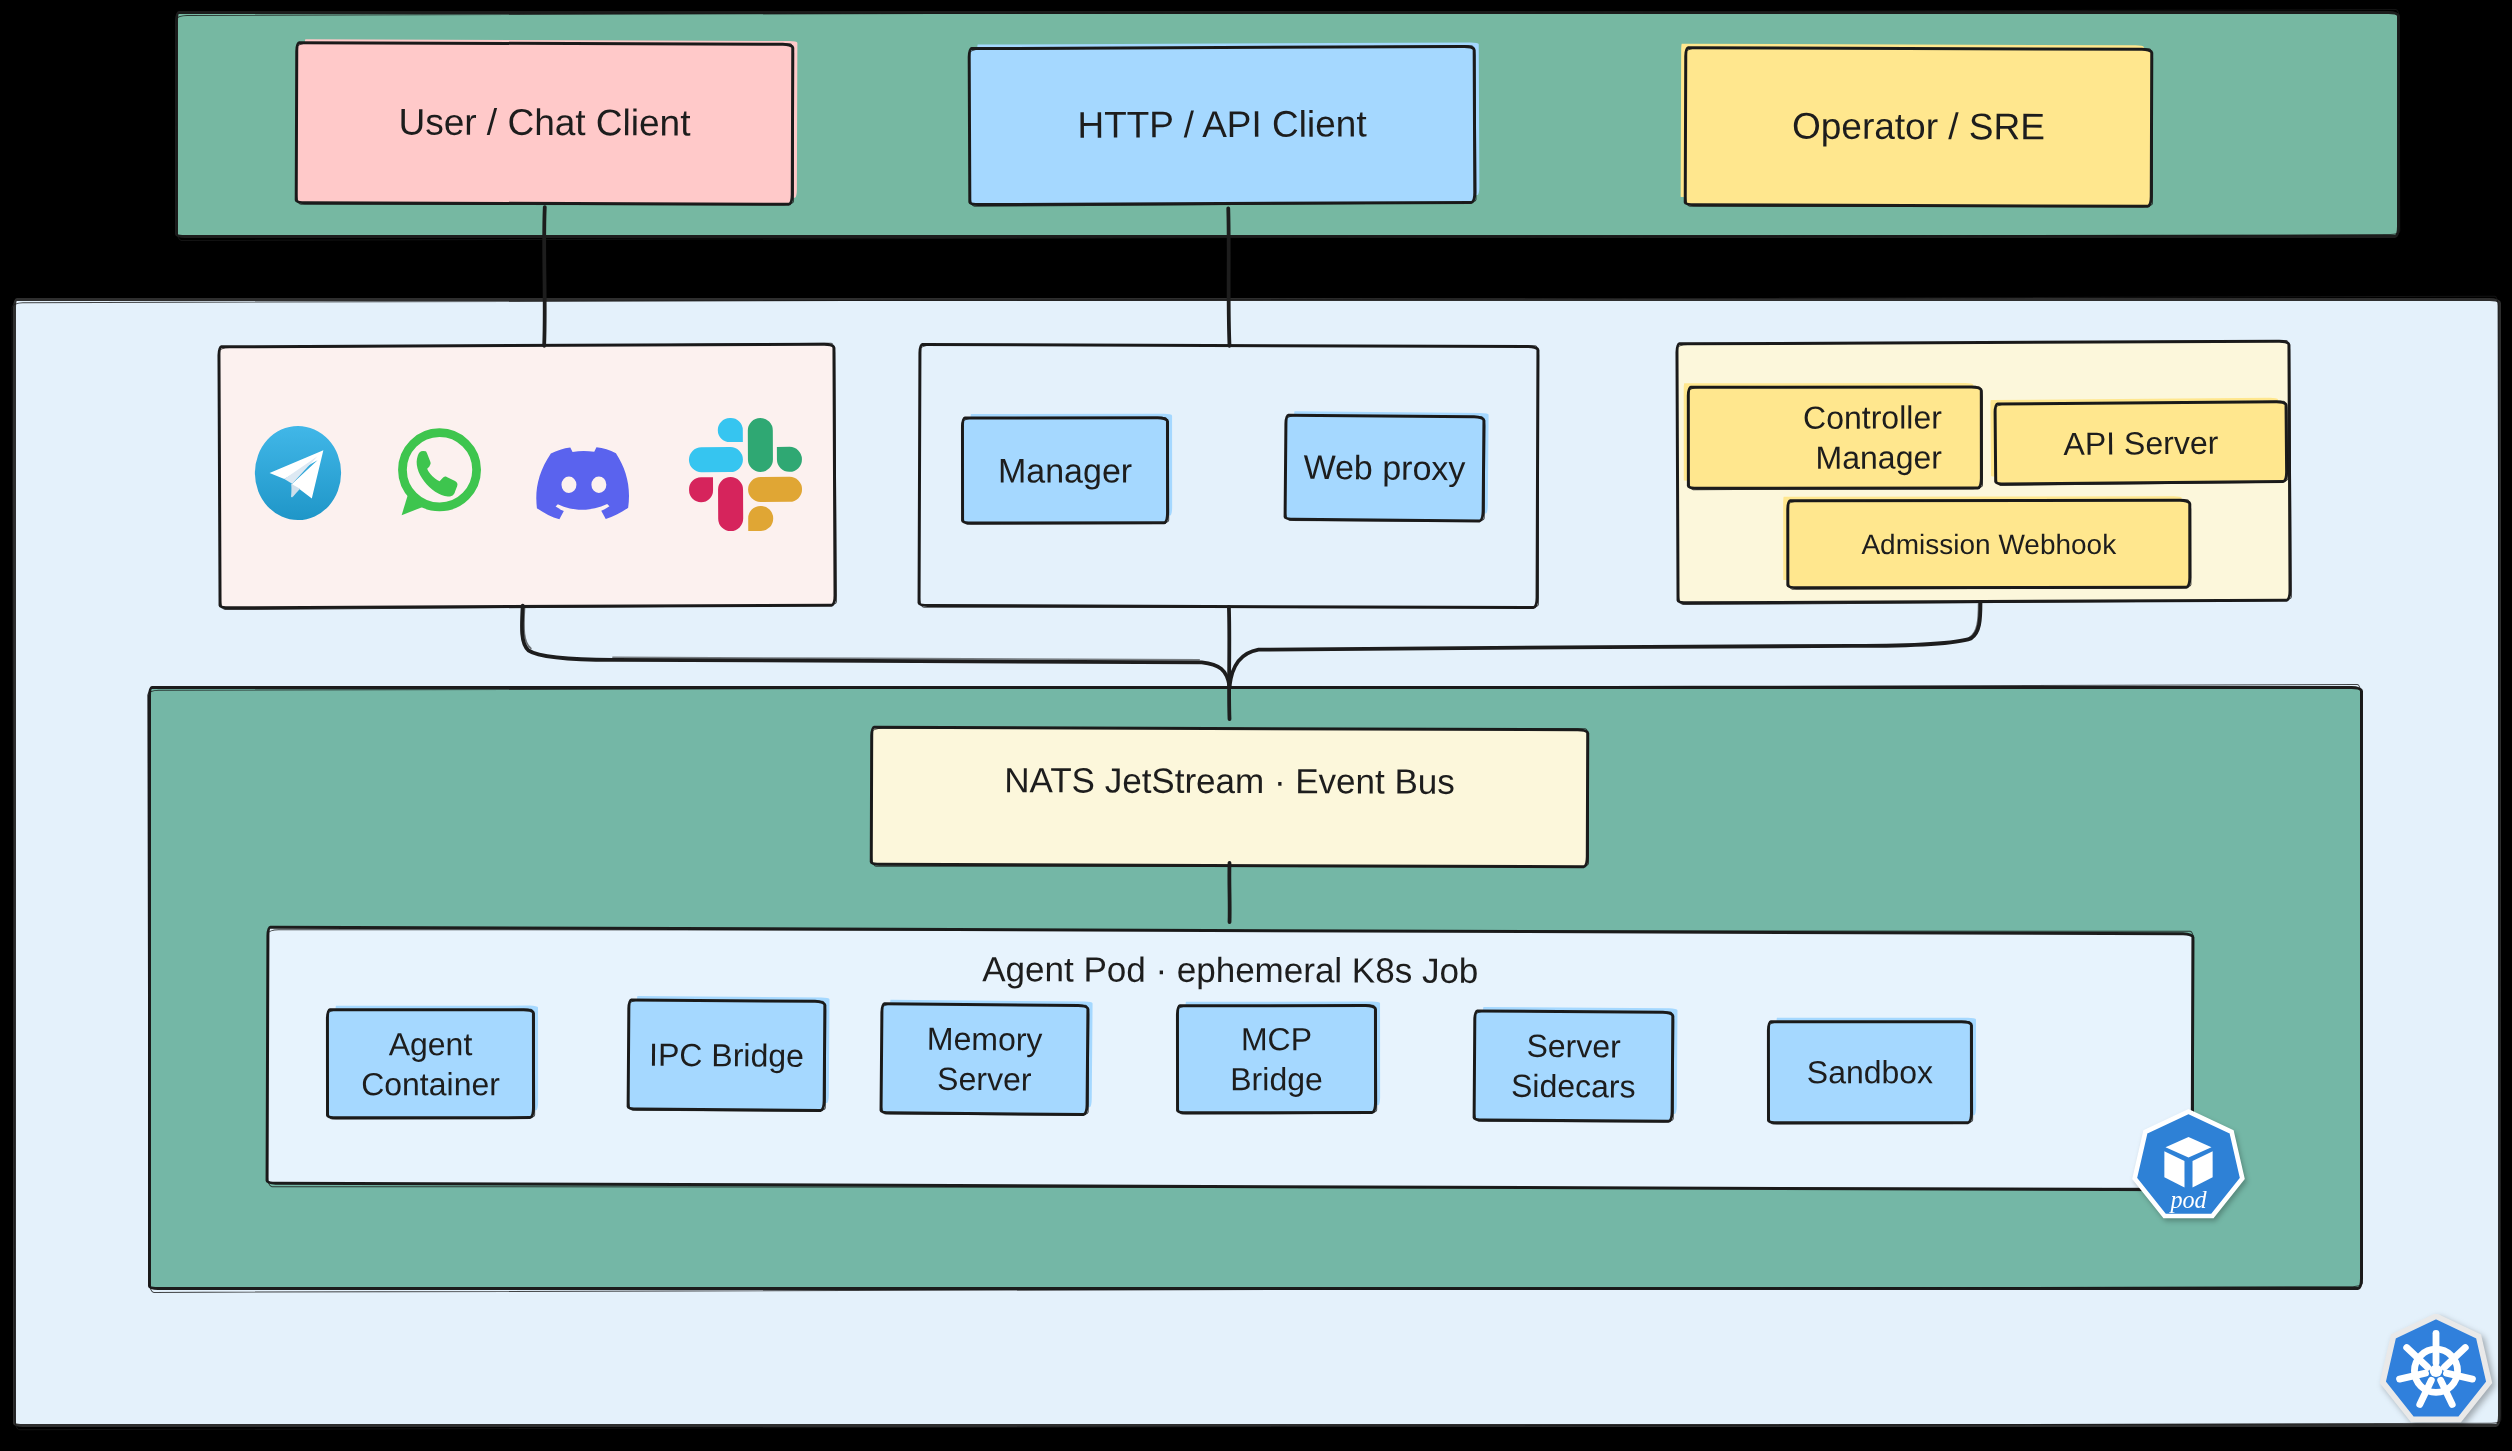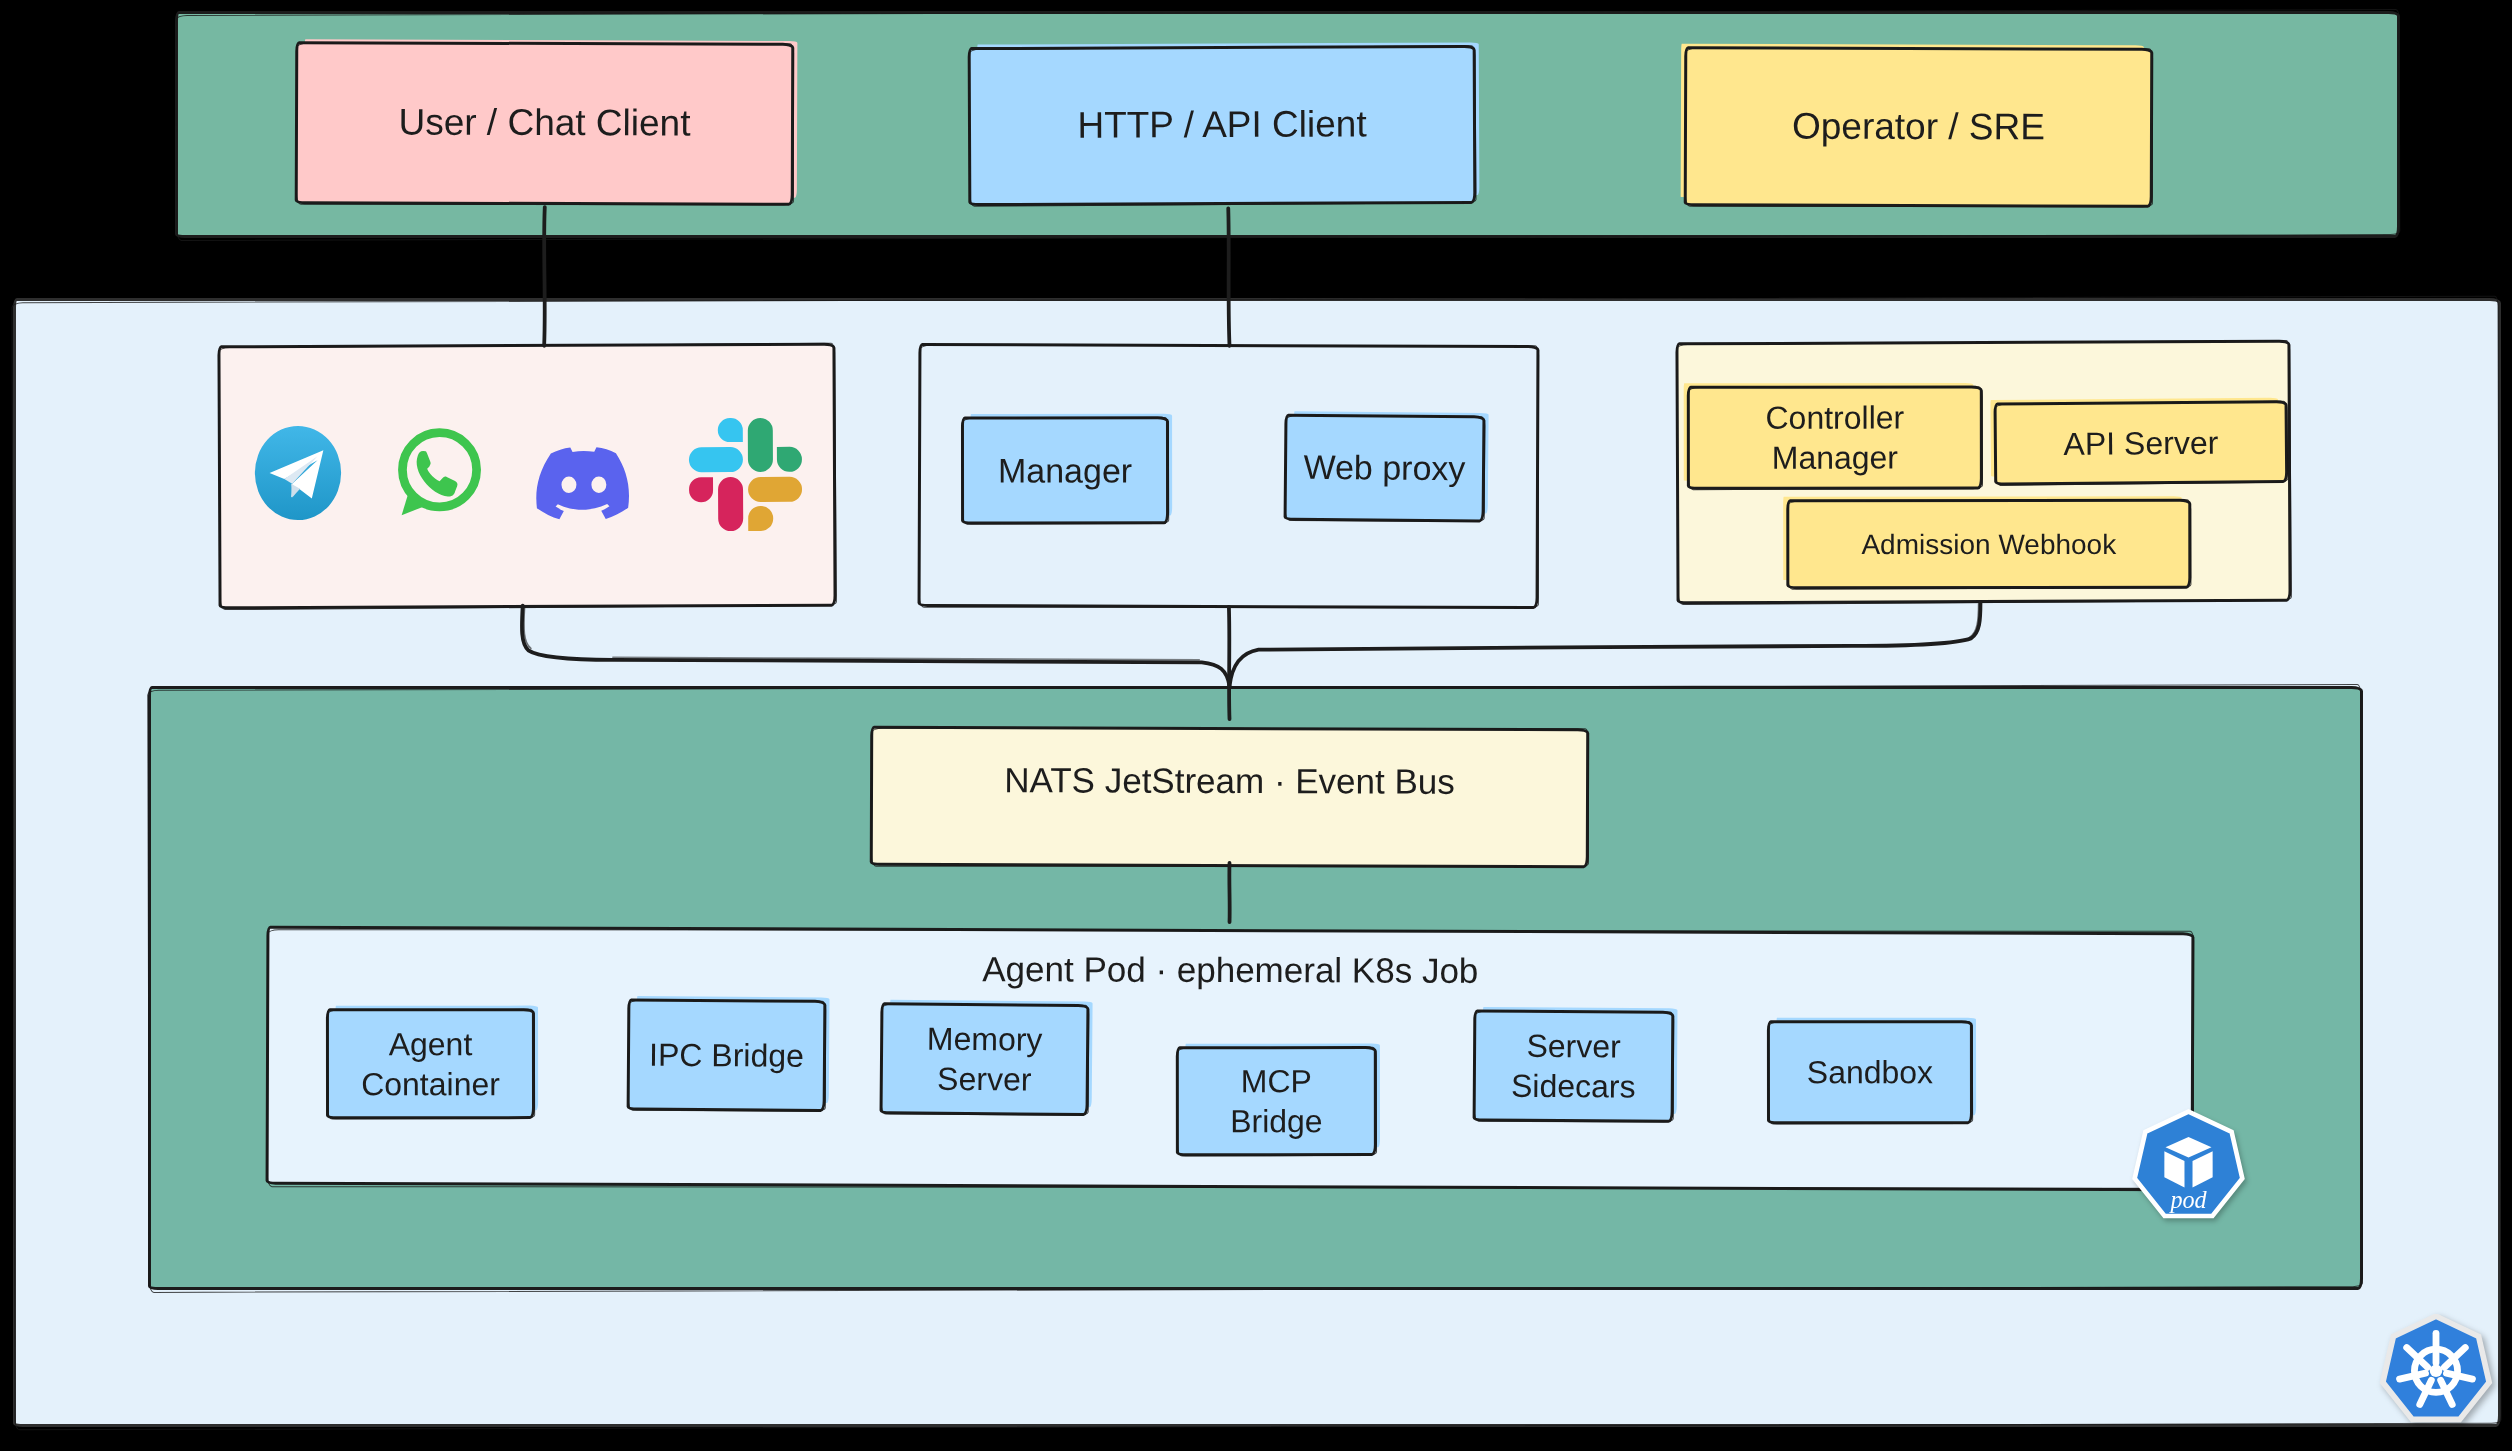--- a/index.html
+++ b/index.html
@@ -80,21 +80,21 @@
   <div class="sk t1" style="left:902px;top:43px;width:621px;height:264px;background:transparent;">
     <div class="sk node f-blue t2" style="left:40px;top:70px;width:208px;height:108px;">
       <span>Manager</span>
     </div>
     <div class="sk node f-blue t3" style="left:363px;top:67px;width:201px;height:107px;">
       <span>Web proxy</span>
     </div>
   </div>
 
   <div class="sk t2" style="left:1660px;top:40px;width:615px;height:262px;background:#fcf7db;">
-    <div class="sk node f-yellow t1" style="left:8.2px;top:41px;width:296px;height:104px;font-size:32px;padding:0 38px;">
+    <div class="sk node f-yellow t1" style="left:8.2px;top:41px;width:296px;height:104px;font-size:32px;padding:0 38px;text-align:right;">
       <span>Controller Manager</span>
     </div>
     <div class="sk node f-yellow t2" style="left:315px;top:58px;width:294px;height:83px;font-size:32px;">
       <span>API Server</span>
     </div>
     <div class="sk node f-yellow t1" style="left:107px;top:155px;width:405px;height:90px;font-size:28px;">
       <span>Admission Webhook</span>
     </div>
   </div>
 
@@ -110,21 +110,21 @@
       </div>
       <div class="sk node f-blue t2" style="left:57px;top:79px;width:209px;height:111px;font-size:32px;padding:4px 19px;">
         <span>Agent Container</span>
       </div>
       <div class="sk node f-blue t1" style="left:358px;top:69px;width:199px;height:112px;font-size:32px;">
         <span>IPC Bridge</span>
       </div>
       <div class="sk node f-blue t3" style="left:611px;top:72px;width:209px;height:112px;font-size:32px;padding:0 25px;">
         <span>Memory Server</span>
       </div>
-      <div class="sk node f-blue t2" style="left:907px;top:72px;width:201px;height:110px;font-size:32px;padding:0 45px;margin-top:42px;">
+      <div class="sk node f-blue t2" style="left:907px;top:72px;width:201px;height:110px;font-size:32px;padding:0 45px;">
         <span>MCP Bridge</span>
       </div>
       <div class="sk node f-blue t1" style="left:1204px;top:77px;width:201px;height:112px;font-size:32px;padding:0 28px;">
         <span>Server Sidecars</span>
       </div>
       <div class="sk node f-blue t2" style="left:1498px;top:86px;width:206px;height:104px;font-size:32px;">
         <span>Sandbox</span>
       </div>
     </div>
 

